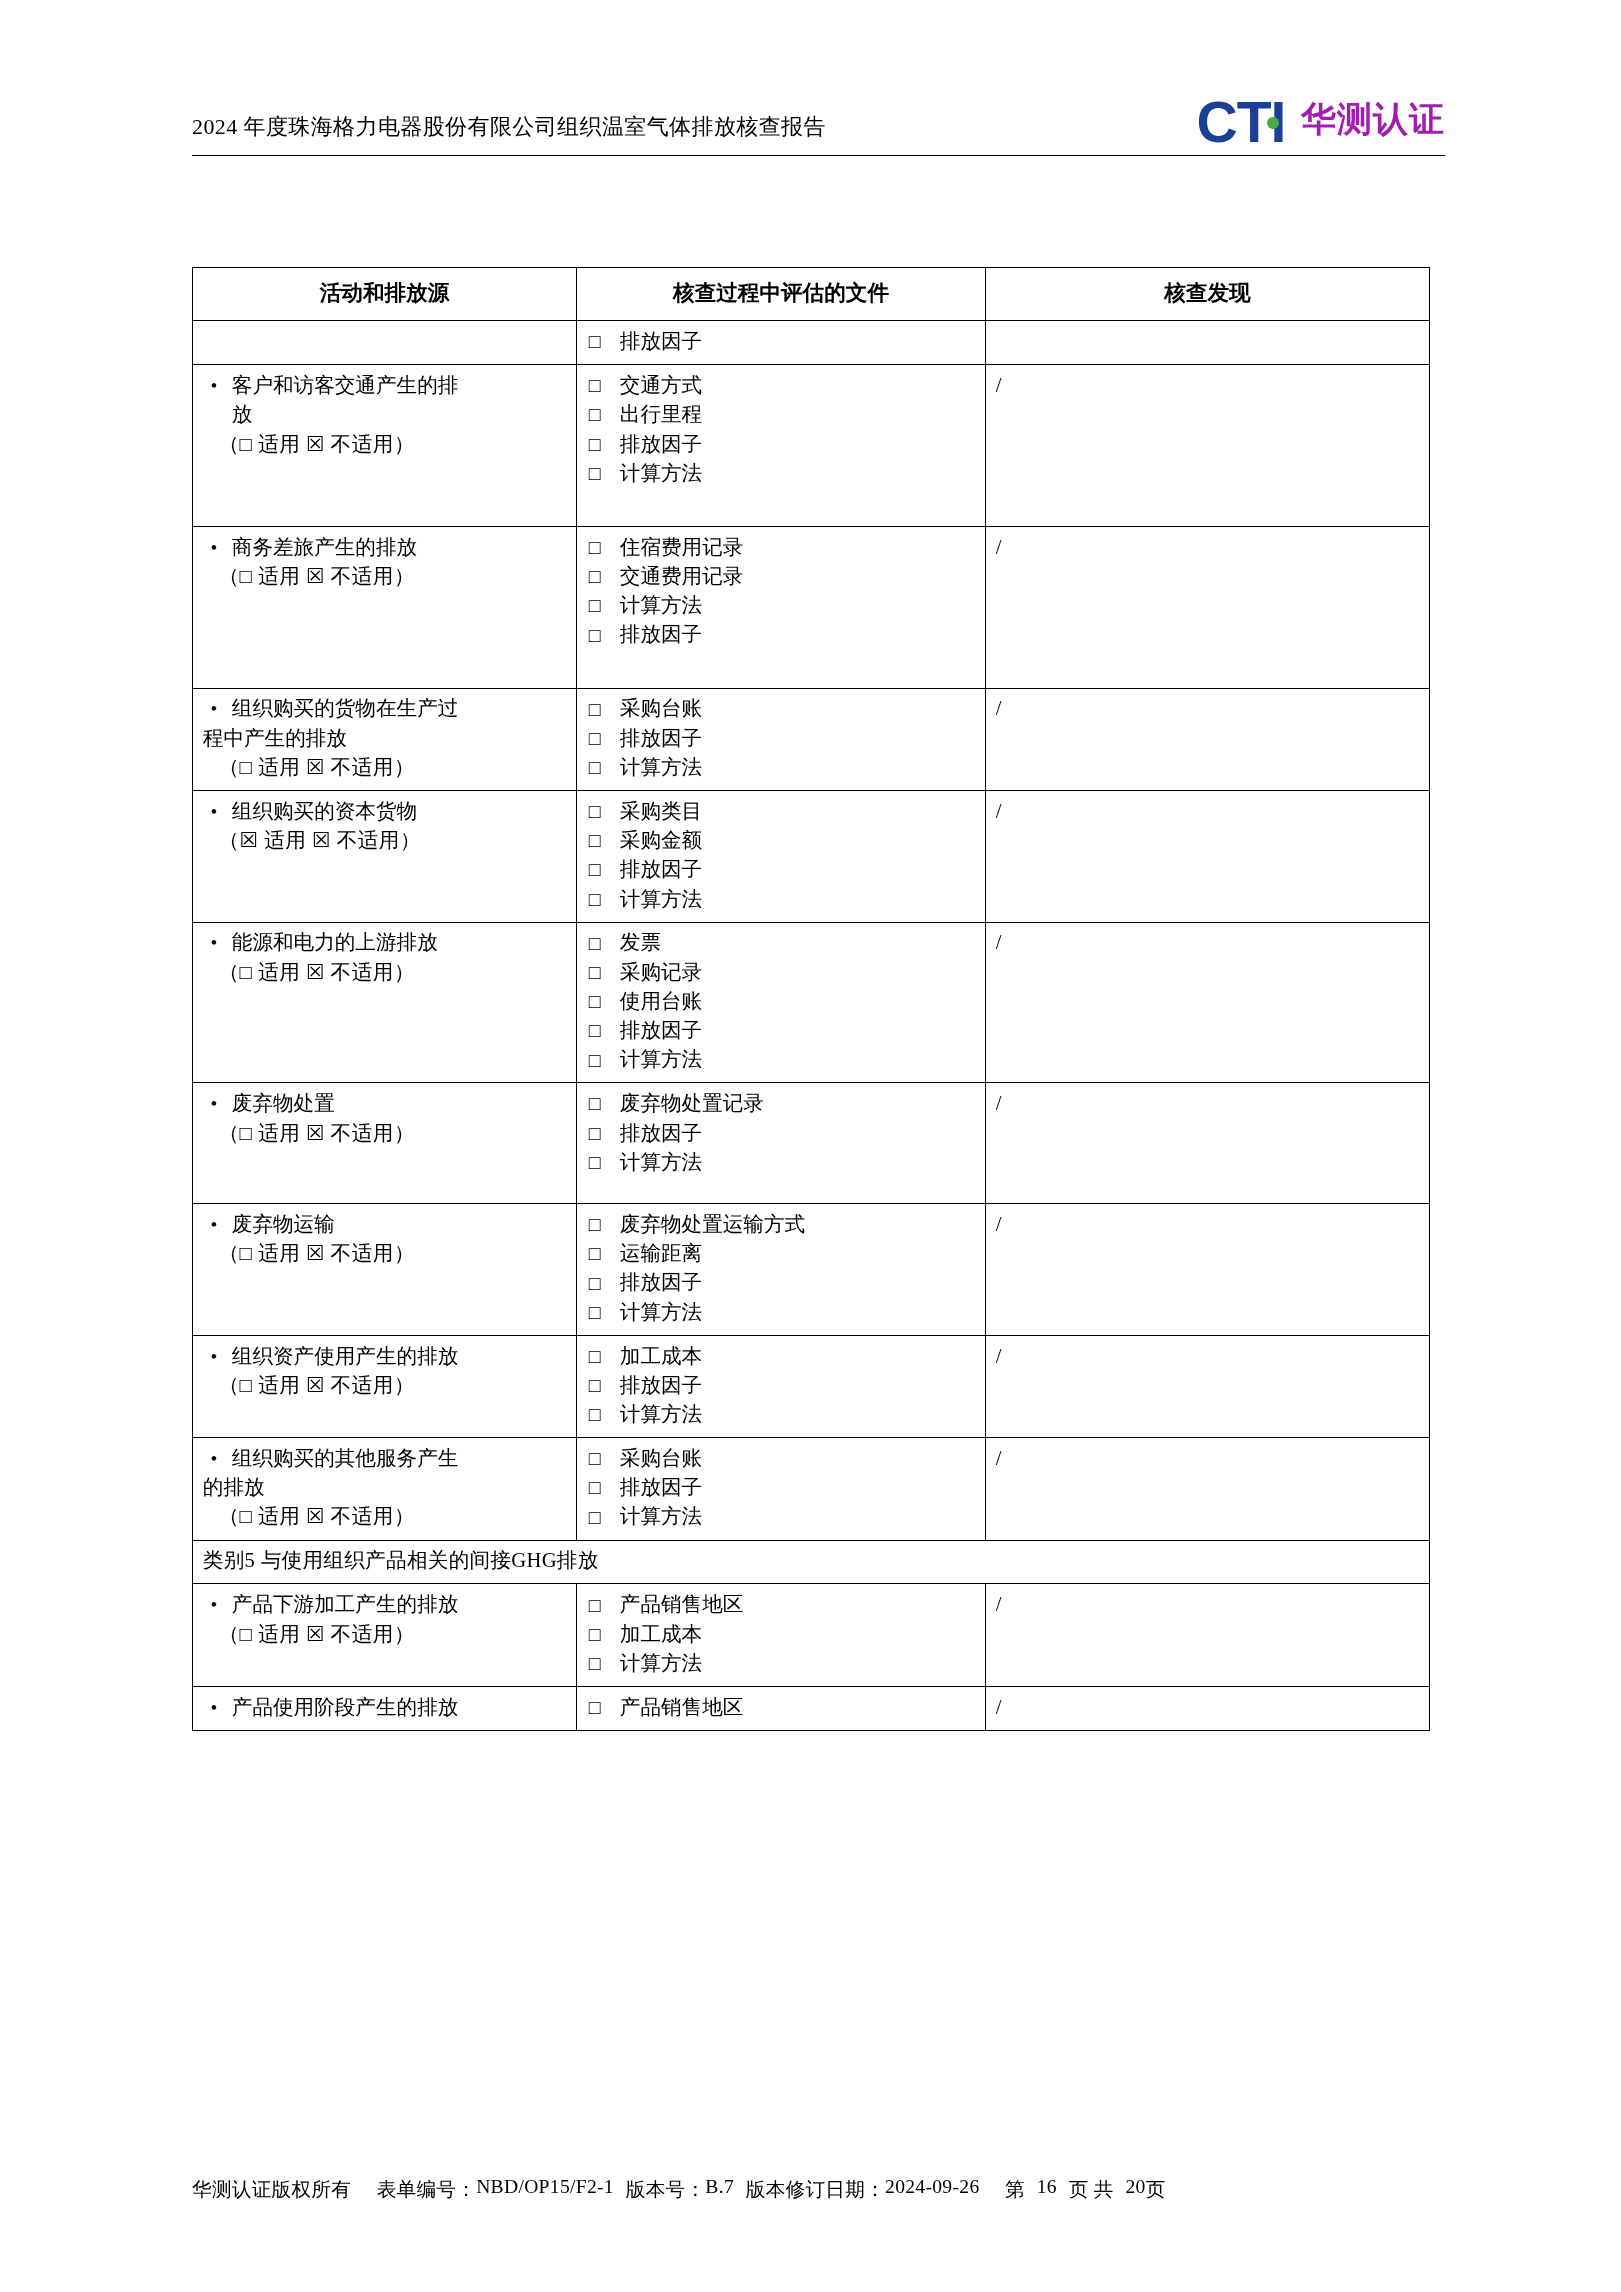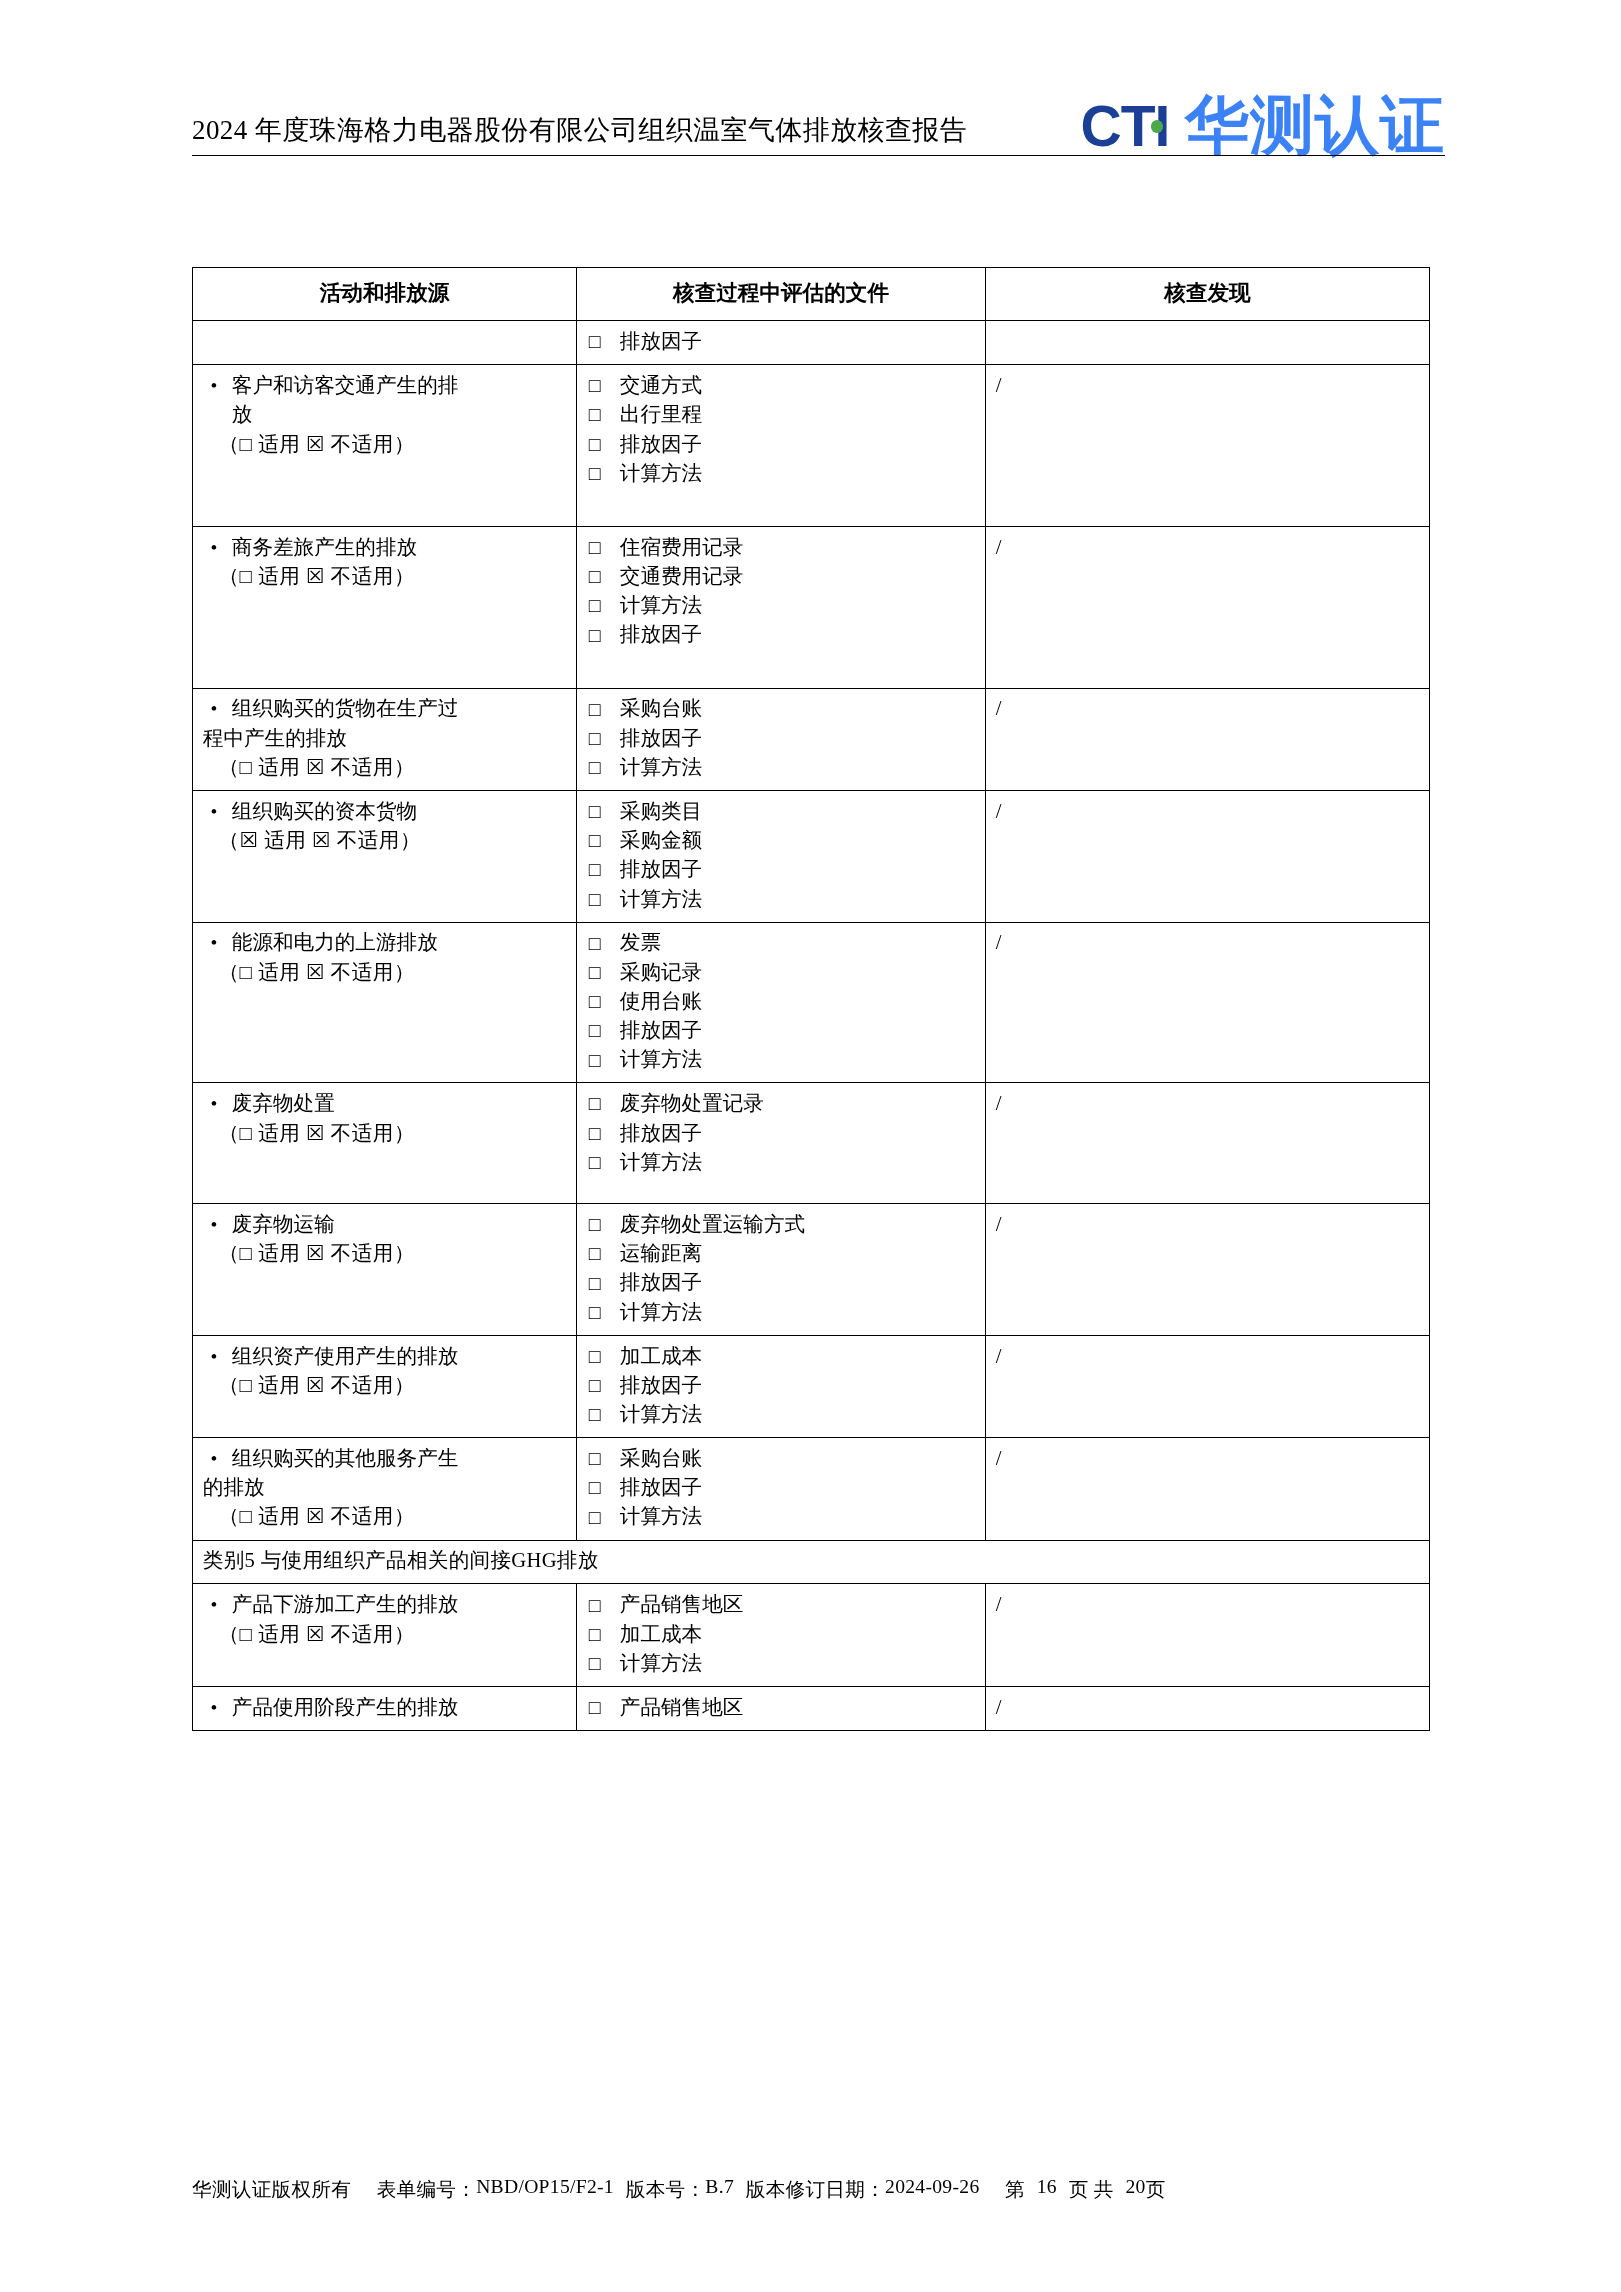--- a/index.html
+++ b/index.html
@@ -26,21 +26,21 @@
   .header {
     position: absolute;
     top: 94px;
     left: 192px;
     right: 176px;
     display: flex;
     align-items: flex-start;
     justify-content: space-between;
   }
   .header-title {
-    font-size: 27px;
+    font-size: 22px;
     letter-spacing: 0.4px;
     white-space: nowrap;
     font-family: "Liberation Serif", "DejaVu Serif", serif;
     padding-top: 17.6px;
   }
   .logo {
     display: flex;
     align-items: center;
     gap: 7.8px;
     white-space: nowrap;
@@ -62,24 +62,24 @@
     content: "";
     position: absolute;
     left: -26.5px;
     top: -5.9px;
     width: 12.7px;
     height: 12.7px;
     background: #4aa94a;
     border-radius: 50%;
   }
   .logo-cn {
-    font-family: Liberation Serif, serif;
+    font-family: Liberation Mono, monospace;
     font-weight: bold;
-    font-size: 64px;
-    color: #3b82f6;
+    font-size: 35px;
+    color: #a21caf;
     line-height: 1;
     letter-spacing: 1px;
   }
   .header-rule {
     position: absolute;
     top: 155px;
     left: 192px;
     right: 176px;
     border-bottom: 1.6px solid #000;
   }

